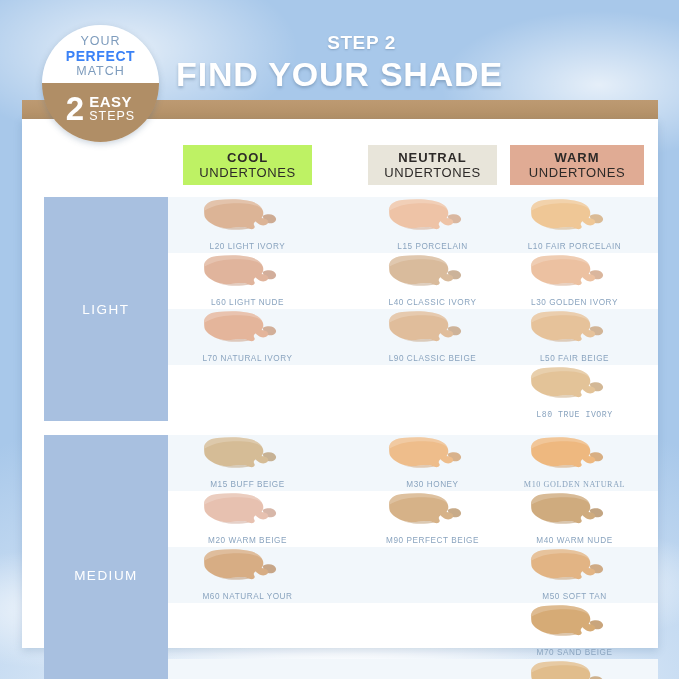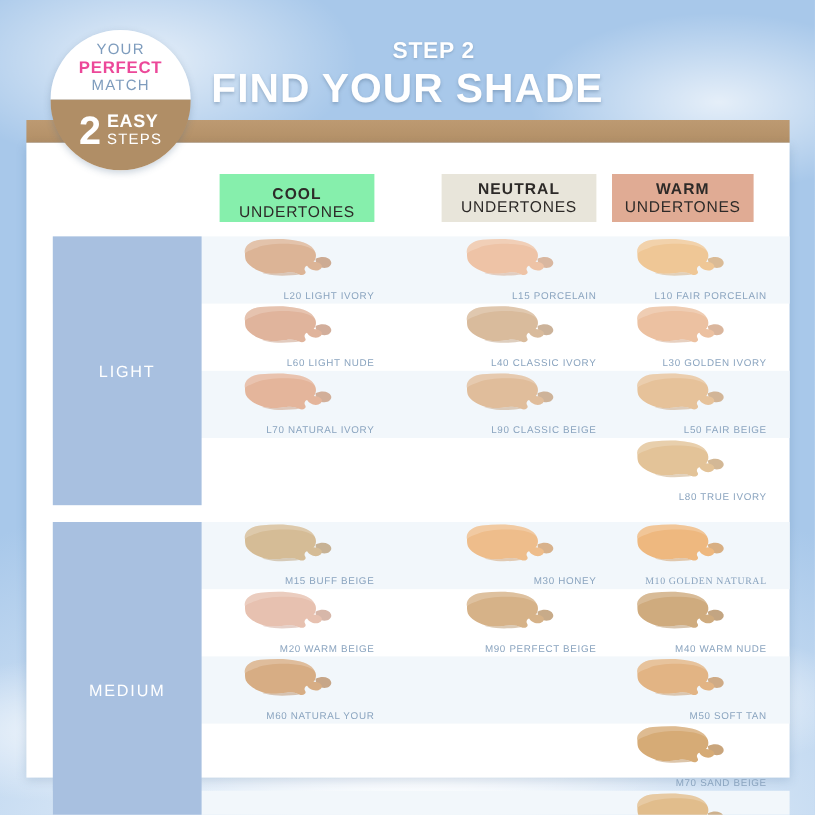--- a/index.html
+++ b/index.html
@@ -101,21 +101,21 @@
     position: absolute;
     left: 0; top: 58px;
     width: 100%; height: 59px;
     background: #b08e66;
     display: flex;
     align-items: center;
     justify-content: center;
     padding-bottom: 8px;
   }
   .badge-your   { color: #7e9cbd; font-size: 12.5px; letter-spacing: 1.0px; line-height: 14px; }
-  .badge-perfect{ color: #ec4899; font-size: 14px; font-weight: 700; letter-spacing: 0.6px; line-height: 16px; }
+  .badge-perfect{ color: #3b82f6; font-size: 14px; font-weight: 700; letter-spacing: 0.6px; line-height: 16px; }
   .badge-match  { color: #7e9cbd; font-size: 12.5px; letter-spacing: 1.0px; line-height: 15px; }
   .badge-num {
     color: #ffffff; font-size: 33px; font-weight: 700; line-height: 30px;
     margin-right: 5px;
   }
   .badge-steps-col { display: flex; flex-direction: column; align-items: flex-start; }
   .badge-easy  { color: #ffffff; font-size: 15px; font-weight: 700; letter-spacing: 0.5px; line-height: 15px; }
   .badge-steps { color: #ffffff; font-size: 12.5px; letter-spacing: 1.0px; line-height: 14px; }
 
   
@@ -130,21 +130,21 @@
     justify-content: center;
   }
   .undertone-box .u-strong {
     font-size: 13px; font-weight: 700; color: #2d2a28; letter-spacing: 0.9px; line-height: 15px;
   }
   .undertone-box .u-sub {
     font-size: 13px; font-weight: 400; color: #2d2a28; letter-spacing: 0.6px; line-height: 16px;
   }
   #ut-0 { left: 161px; width: 129px; }
   #ut-1 { left: 346px; width: 129px; }
-  #ut-2 { left: 488px; width: 118px; }
+  #ut-2 { left: 488px; width: 134px; }
 
   
   .grid-zone { position: absolute; left: 0; top: 78px; width: 636px; height: 440px; }
 
   .stripe {
     position: absolute;
     left: 22px;
     width: 614px;
     background: #f2f7fb;
   }
@@ -172,21 +172,21 @@
   }
   .swatch {
     position: absolute;
     left: 14px; top: 0;
     width: 86px; height: 36px;
   }
   .swatch svg { display: block; width: 100%; height: 100%; }
   .shade-label {
     position: absolute;
     left: 0; right: 0; bottom: 2px;
-    text-align: right;
+    text-align: center;
     font-size: 8.2px;
     letter-spacing: 0.55px;
     color: #8aa4bf;
     white-space: nowrap;
   }
 </style>
 </head>
 <body>
 
 <div class="sky-wisp w1"></div>
@@ -213,21 +213,21 @@
     <div class="badge-steps-col">
       <div class="badge-easy">EASY</div>
       <div class="badge-steps">STEPS</div>
     </div>
   </div>
 </div>
 
 <div class="card">
 
   <div class="undertone-row">
-    <div class="undertone-box" id="ut-0" style="background: #86efac; justify-content: flex-end;">
+    <div class="undertone-box" id="ut-0" style="background: #bef264;">
       <div class="u-strong">COOL</div>
       <div class="u-sub">UNDERTONES</div>
     </div>
     <div class="undertone-box" id="ut-1" style="background: rgb(232, 229, 218);">
       <div class="u-strong">NEUTRAL</div>
       <div class="u-sub">UNDERTONES</div>
     </div>
     <div class="undertone-box" id="ut-2" style="background: rgb(224, 171, 148);">
       <div class="u-strong">WARM</div>
       <div class="u-sub">UNDERTONES</div>
@@ -347,21 +347,21 @@
           <svg viewBox="0 0 120 50" preserveAspectRatio="none">
             <path d="M92 26 C100 22 108 24 110 29 C112 34 105 38 99 36 C94 34 92 30 92 26 Z" fill="#cda985" opacity="0.85"></path>
             <path d="M82 31 C88 28 96 29 99 33 C101 37 95 41 89 39 C84 37 81 34 82 31 Z" fill="#e6c29a"></path>
             <path d="M10 20 C8 12 16 5 28 4 C42 3 56 2 70 5 C82 7 90 12 92 19 C94 26 90 31 84 33 C80 34 78 37 80 40 C82 43 78 46 73 44 C68 42 64 41 58 42 C50 43 40 44 32 42 C22 39 14 34 11 28 C10 25 10 22 10 20 Z" fill="#e6c29a"></path>
             <path d="M10 20 C8 12 16 5 28 4 C42 3 56 2 70 5 C82 7 90 12 92 19 C90 14 80 10 66 9 C50 8 34 9 24 13 C16 16 11 18 10 20 Z" fill="#ffffff" opacity="0.20"></path>
             <path d="M30 42 C40 44 50 43 58 42 C64 41 68 42 73 44 C66 45 54 46 44 45 C37 44 32 43 30 42 Z" fill="#cda985" opacity="0.55"></path>
           </svg>
         </div>
         <div class="shade-label" style="color: rgb(138, 164, 191);">L50 FAIR BEIGE</div>
       </div>
-      <div class="shade-cell" style="left: 488px; top: 168px;">
+      <div class="shade-cell" style="left: 488px; top: 168px; font-family: Liberation Mono, monospace;">
         <div class="swatch">
           <svg viewBox="0 0 120 50" preserveAspectRatio="none">
             <path d="M92 26 C100 22 108 24 110 29 C112 34 105 38 99 36 C94 34 92 30 92 26 Z" fill="#cbab84" opacity="0.85"></path>
             <path d="M82 31 C88 28 96 29 99 33 C101 37 95 41 89 39 C84 37 81 34 82 31 Z" fill="#e3c398"></path>
             <path d="M10 20 C8 12 16 5 28 4 C42 3 56 2 70 5 C82 7 90 12 92 19 C94 26 90 31 84 33 C80 34 78 37 80 40 C82 43 78 46 73 44 C68 42 64 41 58 42 C50 43 40 44 32 42 C22 39 14 34 11 28 C10 25 10 22 10 20 Z" fill="#e3c398"></path>
             <path d="M10 20 C8 12 16 5 28 4 C42 3 56 2 70 5 C82 7 90 12 92 19 C90 14 80 10 66 9 C50 8 34 9 24 13 C16 16 11 18 10 20 Z" fill="#ffffff" opacity="0.20"></path>
             <path d="M30 42 C40 44 50 43 58 42 C64 41 68 42 73 44 C66 45 54 46 44 45 C37 44 32 43 30 42 Z" fill="#cbab84" opacity="0.55"></path>
           </svg>
         </div>
         <div class="shade-label" style="color: rgb(138, 164, 191);">L80 TRUE IVORY</div>

